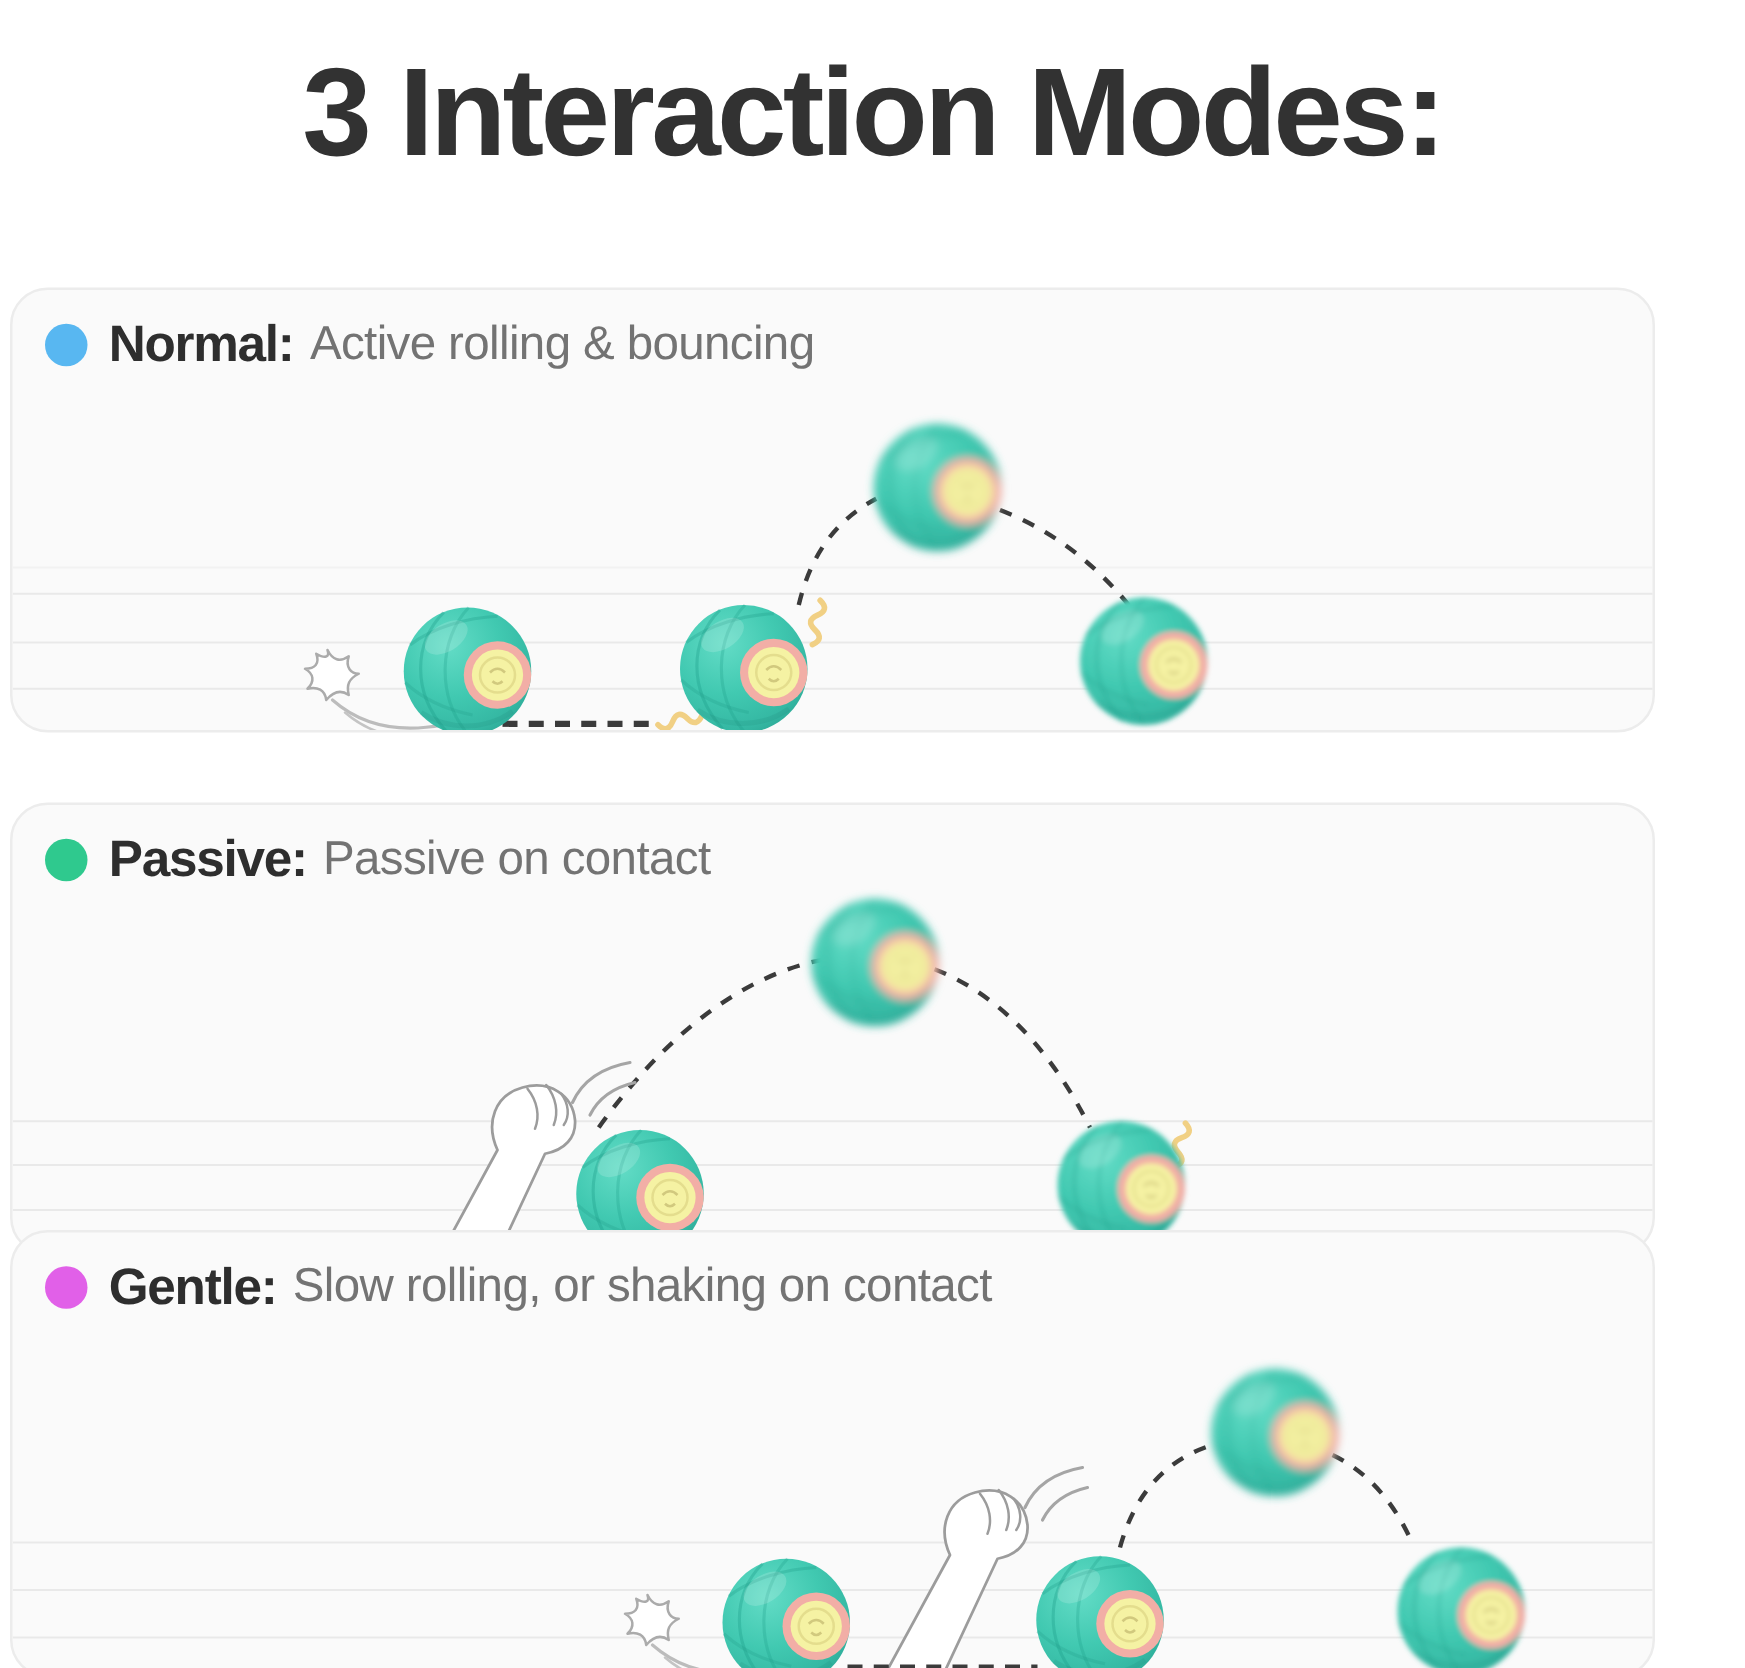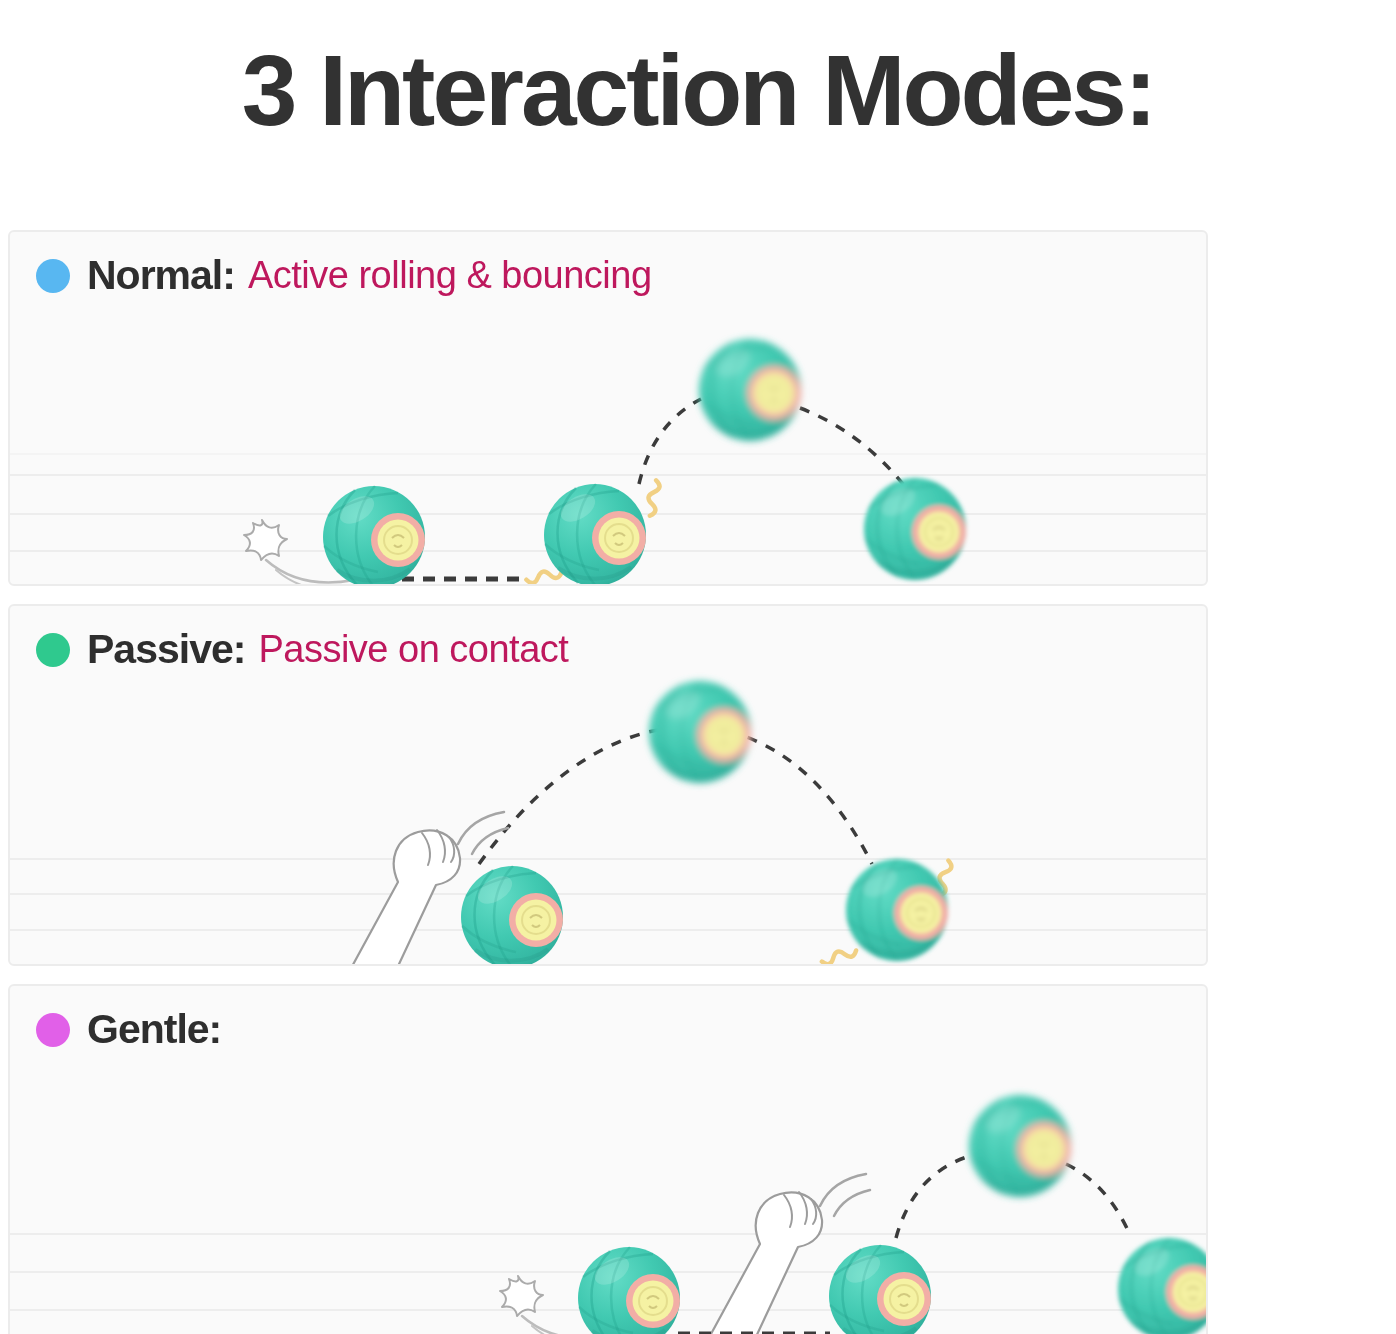--- a/index.html
+++ b/index.html
@@ -1,29 +1,29 @@
 <!DOCTYPE html>
 <html><head>
 <meta charset="utf-8">
 <style>
   html,body{margin:0;padding:0;background:#ffffff;}
   .page{position:relative;width:1396px;height:1334px;background:#ffffff;overflow:hidden;
         font-family:"Liberation Sans",sans-serif;margin-top:40px;}
   .title{position:absolute;top:-6px;left:0;width:100%;margin:0;text-align:center;
          font-size:100px;font-weight:bold;letter-spacing:-3px;color:#323232;line-height:1.12;}
-  .card{position:absolute;left:8px;width:1200px;background:#fafafa;border:2px solid #ececec;
-        border-radius:6px;box-sizing:border-box;overflow:hidden;}
+  .card{position:absolute;left:8px;width:1316px;background:#fafafa;border:2px solid #ececec;
+        border-radius:30px;box-sizing:border-box;overflow:hidden;}
   #card-normal{top:190px;height:356px;}
-  #card-passive{top:564px;height:362px;}
+  #card-passive{top:602px;height:362px;}
   #card-gentle{top:944px;height:358px;}
   .scene{position:absolute;left:0;top:0;display:block;}
   .hdr{position:absolute;left:26px;top:20px;display:flex;align-items:center;white-space:nowrap;}
   .dot{width:34px;height:34px;border-radius:50%;flex:0 0 auto;background:#ccc;}
   .mode-name{font-weight:bold;font-size:41px;color:#2e2e2e;margin-left:17px;letter-spacing:-1px;}
-  .mode-desc{font-size:38px;color:#be185d;margin-left:13px;letter-spacing:-0.5px;}
+  .mode-desc{font-size:38px;color:#737373;margin-left:13px;letter-spacing:-0.5px;}
   .defs-svg{position:absolute;width:0;height:0;overflow:hidden;}
 </style>
 </head>
 <body>
 
 <svg class="defs-svg" xmlns="http://www.w3.org/2000/svg" aria-hidden="true">
   <defs>
     <radialGradient id="gBall" cx="0.35" cy="0.3" r="0.8">
       <stop offset="0" stop-color="#63DCC6"></stop>
       <stop offset="0.5" stop-color="#41C9B1"></stop>
@@ -140,16 +140,17 @@
       <path d="M 668 348 H 820" stroke="#3b3b3b" stroke-width="5" stroke-dasharray="12 9" fill="none"></path>
       <path d="M 886 252 Q 904 186 963 169" stroke="#3b3b3b" stroke-width="3.5" stroke-dasharray="10 10" fill="none"></path>
       <path d="M 1056 178 Q 1098 198 1121 251" stroke="#3b3b3b" stroke-width="3.5" stroke-dasharray="10 10" fill="none"></path>
       <use href="#ball" transform="translate(870,310)"></use>
       <use href="#ball" transform="translate(1010,160)" filter="url(#fBlurM)"></use>
       <use href="#ball" transform="translate(1159,303)" filter="url(#fBlurS)"></use>
     </svg>
     <header class="hdr">
       <span class="dot" style="background: rgb(225, 96, 232);"></span>
       <span class="mode-name">Gentle:</span>
+      <span class="mode-desc">Slow rolling, or shaking on contact</span>
     </header>
   </section>
 
 </div>
 
 </body></html>

